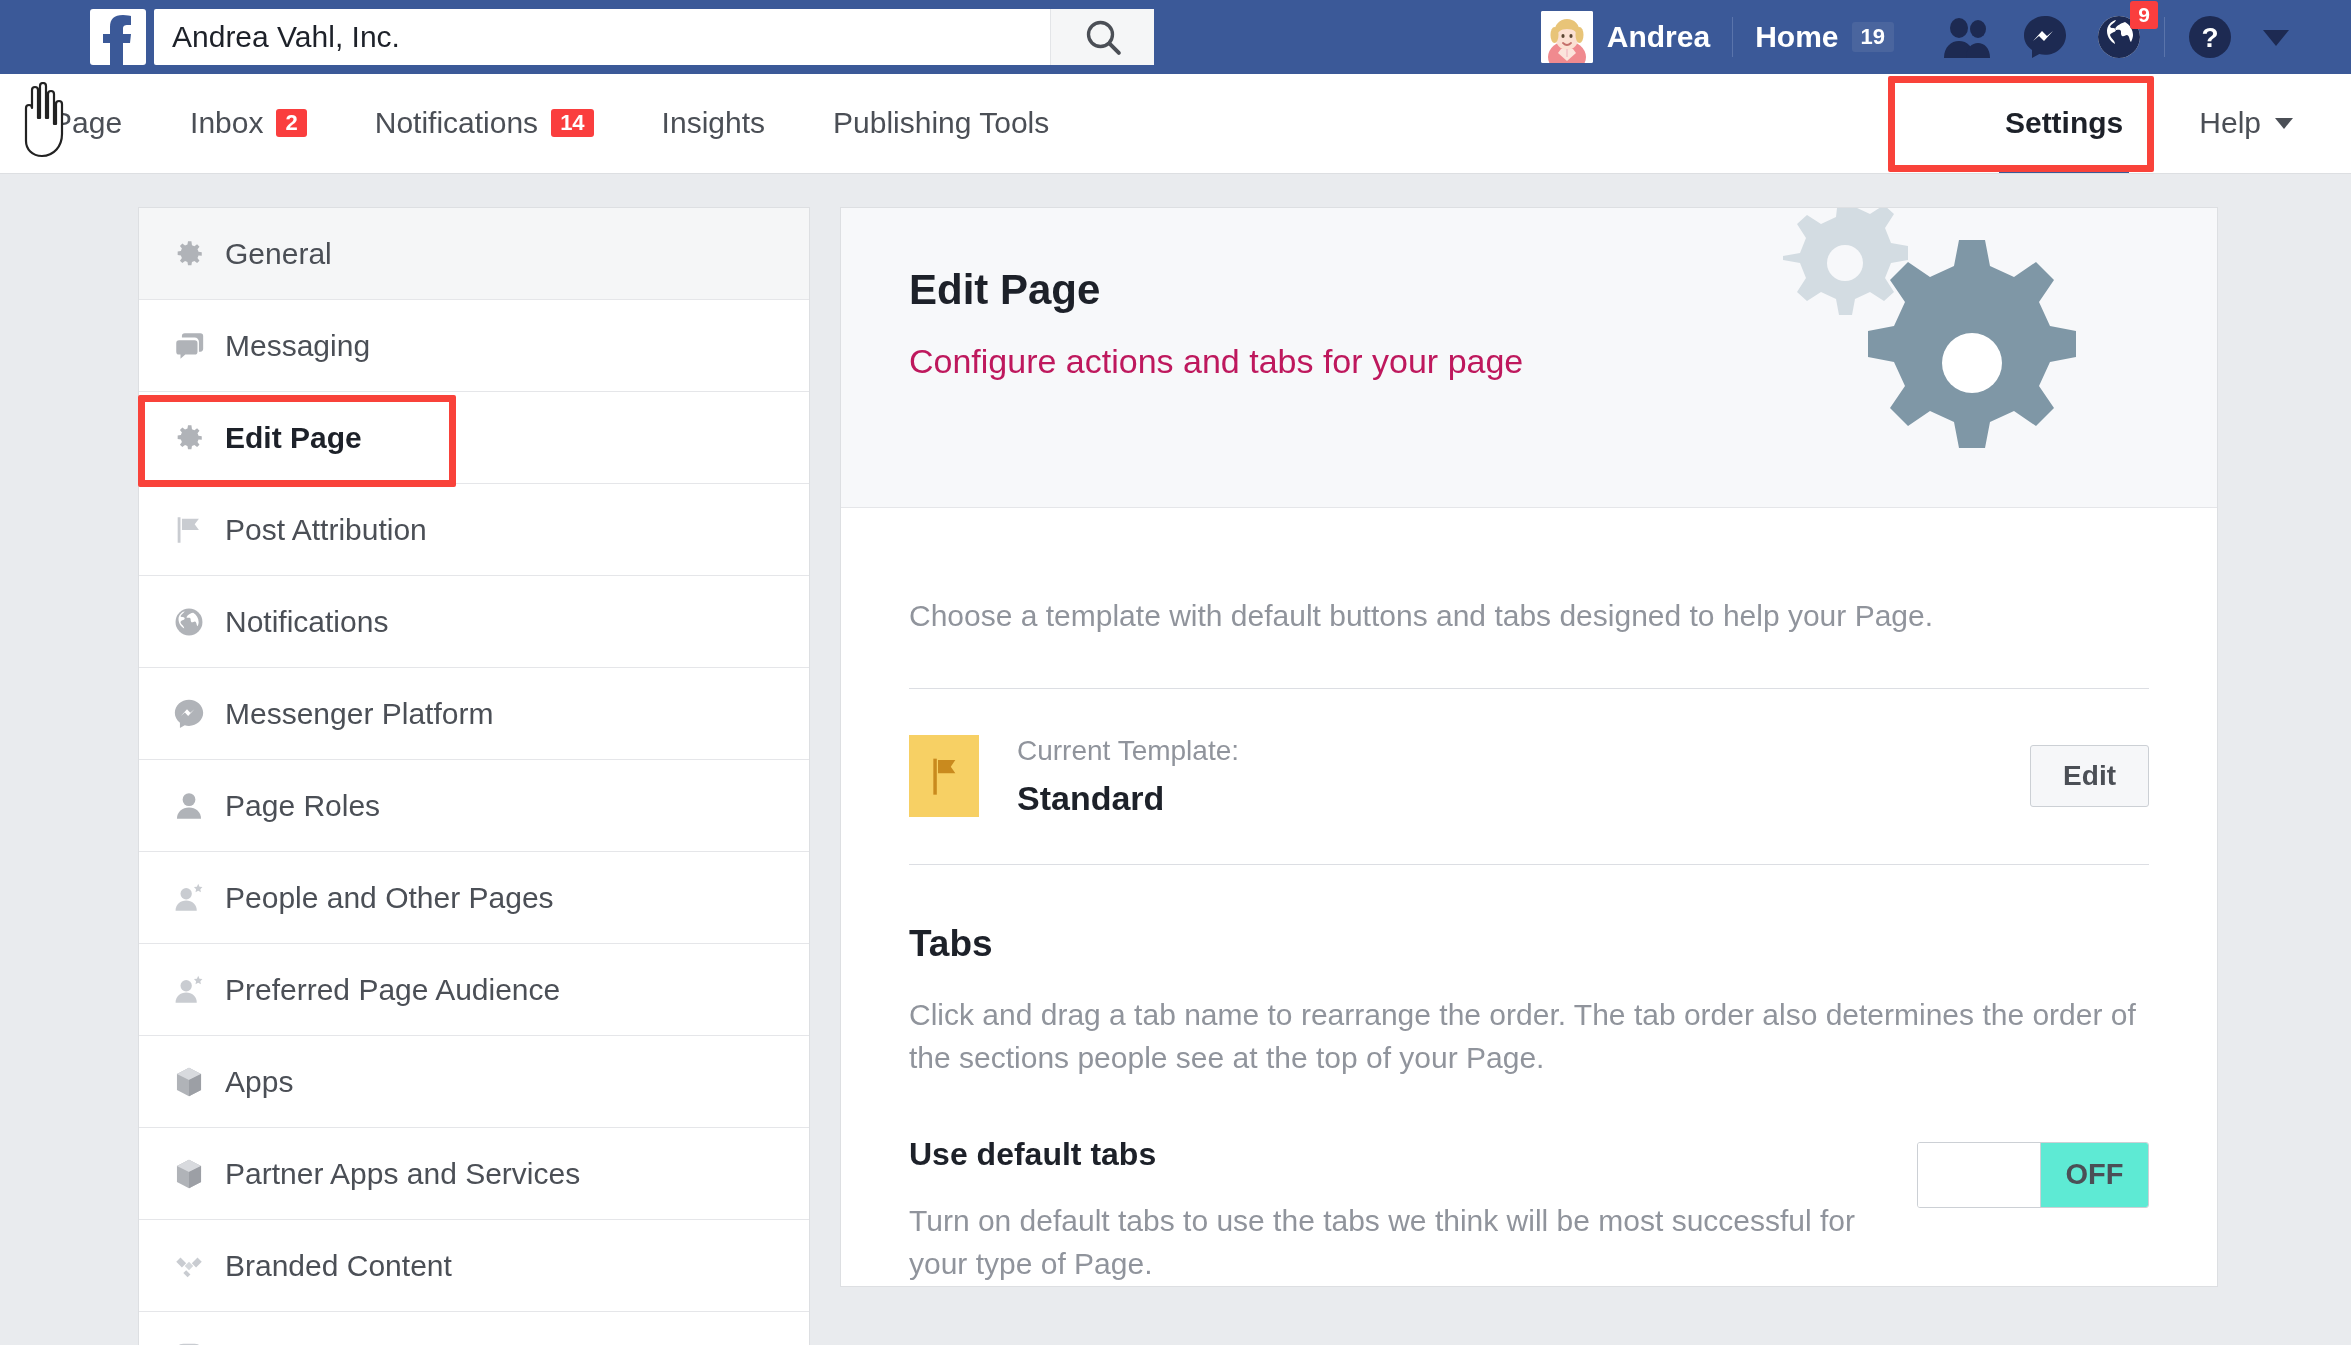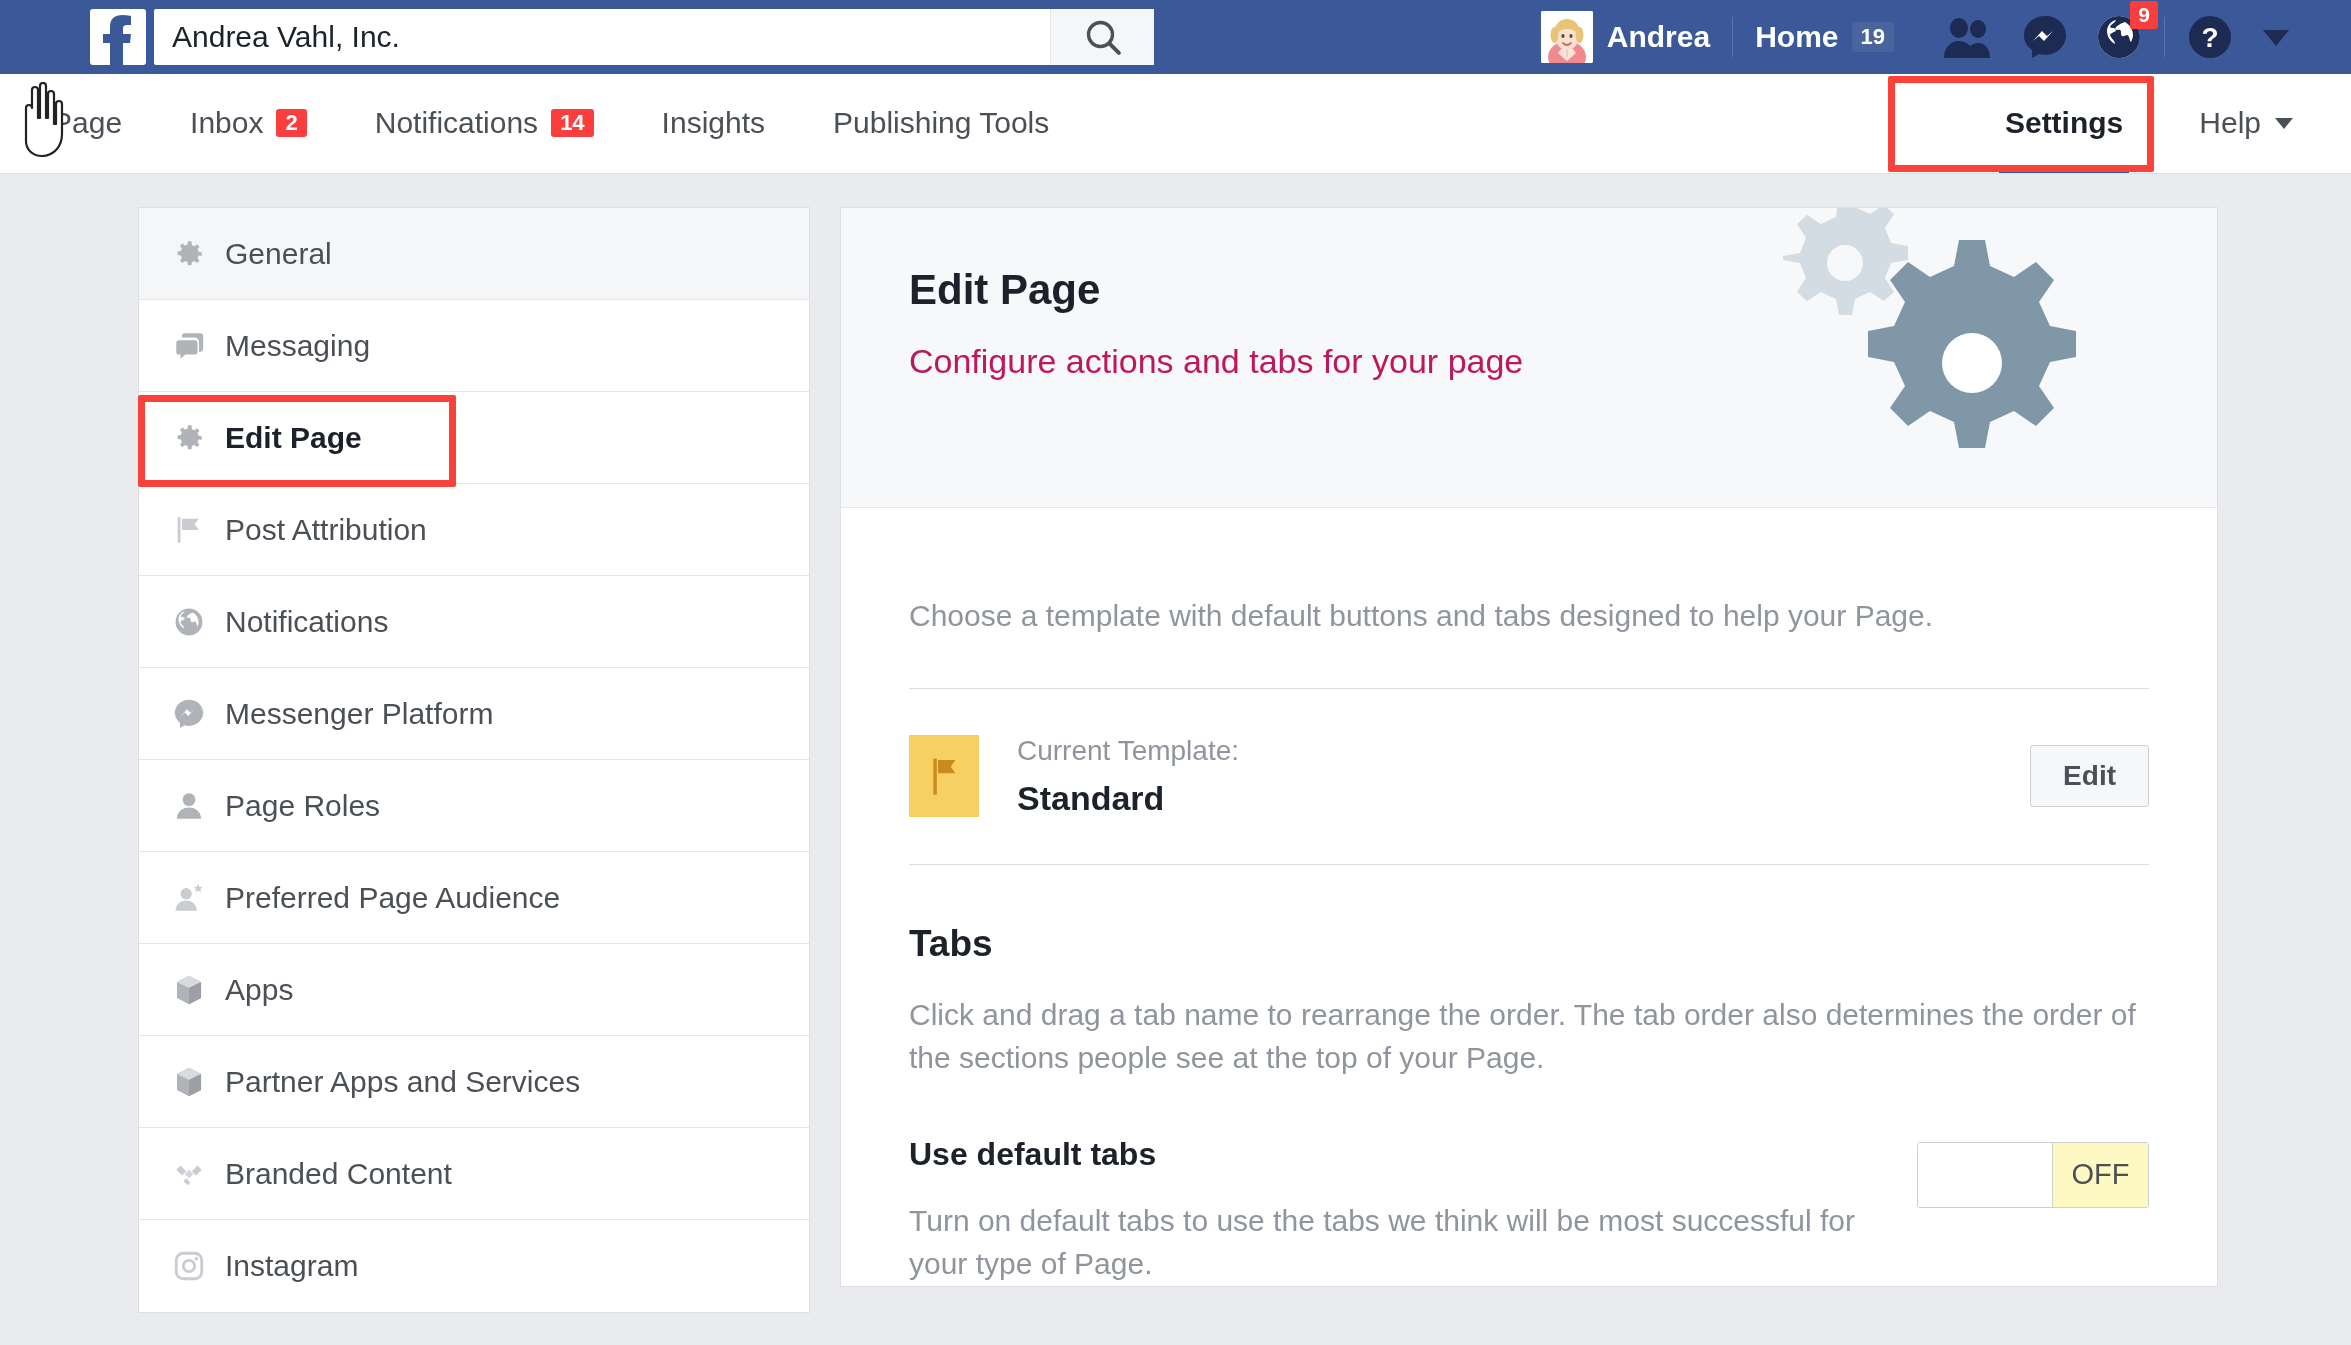--- a/index.html
+++ b/index.html
@@ -218,23 +218,23 @@
   .tabsrow-text { flex: 1; padding-right: 40px; }
   .tabsrow-title { font-size: 32px; font-weight: bold; color: #1d2129; }
   .tabsrow-desc { font-size: 30px; color: #90949c; margin-top: 26px; line-height: 1.45; }
   .toggle {
     display: flex; flex: none; width: 232px; height: 66px;
     border: 1px solid #ccd0d5; border-radius: 3px; overflow: hidden;
     cursor: pointer; margin-top: 6px;
   }
   .toggle-knob { flex: 1; background: #fff; }
   .toggle-state {
-    width: 96px; background: #fef9c3;
+    width: 108px; background: #5eead4;
     display: flex; align-items: center; justify-content: center;
-    font-size: 29px; font-weight: normal; color: #4b4f56;
+    font-size: 29px; font-weight: bold; color: #4b4f56;
     border-left: 1px solid #ccd0d5;
   }
 </style>
 </head>
 <body>
 
 <div class="fb-topbar">
   <div class="fb-logo">
     <svg width="34" height="50" viewBox="0 0 34 50" aria-hidden="true">
       <path d="M22 50V28h7l1-9h-8v-5c0-3 1-4 5-4h3V1c-1 0-4-1-8-1C13 0 9 4 9 12v7H2v9h7v22z" fill="#3b5998"></path>
@@ -422,20 +422,30 @@
     <div class="side-item">
       <span class="side-icon">
         <svg width="34" height="34" viewBox="0 0 24 24">
             <circle cx="12" cy="7.5" r="4.5" fill="#b0b3b8"></circle>
             <path fill="#b0b3b8" d="M3.5 21c0-5 3.8-8 8.5-8s8.5 3 8.5 8z"></path>
           </svg>
       </span>
       <span class="side-label">Page Roles</span>
     </div>
 
+    <div class="side-item">
+      <span class="side-icon">
+        <svg width="34" height="34" viewBox="0 0 24 24">
+            <circle cx="10" cy="9" r="4" fill="#c9ccd1"></circle>
+            <path fill="#c9ccd1" d="M2.5 21c0-4.5 3.4-7.2 7.5-7.2s7.5 2.7 7.5 7.2z"></path>
+            <path fill="#c9ccd1" d="M18.5 2l.9 2 2.1.3-1.5 1.5.4 2.1-1.9-1-1.9 1 .4-2.1L15.5 4.3 17.6 4z"></path>
+          </svg>
+      </span>
+      <span class="side-label">People and Other Pages</span>
+    </div>
 
     <div class="side-item">
       <span class="side-icon">
         <svg width="34" height="34" viewBox="0 0 24 24">
             <circle cx="10" cy="9" r="4" fill="#c9ccd1"></circle>
             <path fill="#c9ccd1" d="M2.5 21c0-4.5 3.4-7.2 7.5-7.2s7.5 2.7 7.5 7.2z"></path>
             <path fill="#c9ccd1" d="M18.5 2l.9 2 2.1.3-1.5 1.5.4 2.1-1.9-1-1.9 1 .4-2.1L15.5 4.3 17.6 4z"></path>
           </svg>
       </span>
       <span class="side-label">Preferred Page Audience</span>

